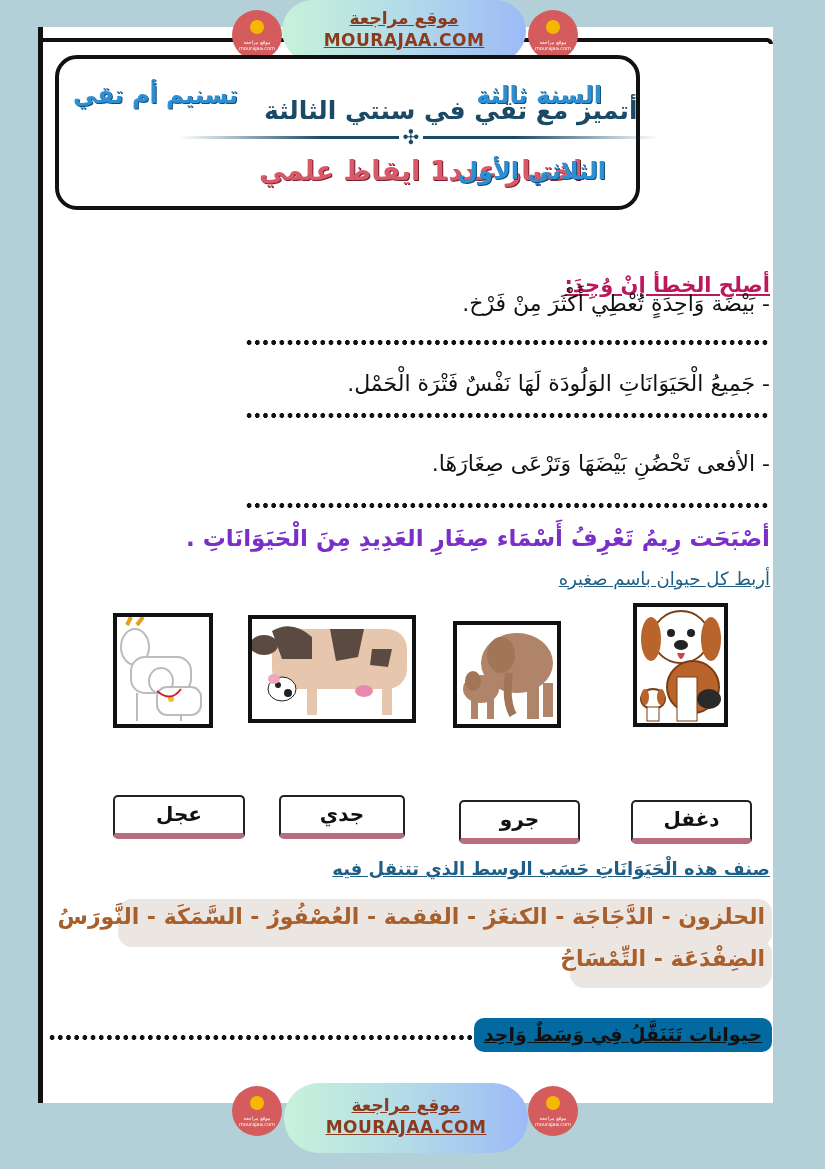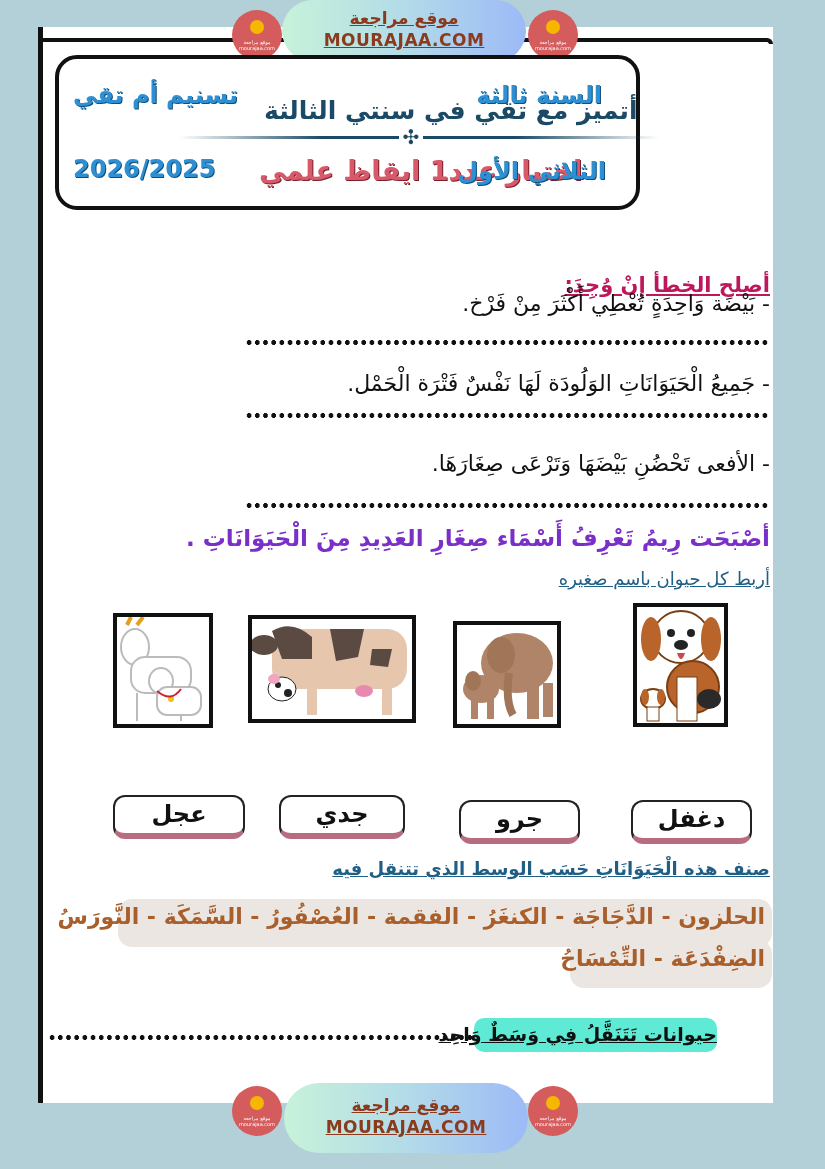--- a/index.html
+++ b/index.html
@@ -93,24 +93,24 @@
   }
   .link-title {
     position: absolute; right: 55px; top: 568px;
     color: #1f5f86; font-weight: normal; font-size: 18px; text-decoration: underline; white-space: nowrap; direction: rtl;
   }
   .animal-img {
     position: absolute; border: 4px solid #111; background: #fff; overflow: hidden;
   }
   .name-box {
     position: absolute; height: 44px;
-    border: 2px solid #222; border-radius: 12px;
+    border: 2px solid #222; border-radius: 5px;
     border-bottom: 6px solid #b86c80;
     background: #fff; text-align: center;
-    font-size: 24px; font-weight: bold; color: #111; line-height: 34px; direction: rtl;
+    font-size: 20px; font-weight: bold; color: #111; line-height: 34px; direction: rtl;
   }
   .classify-title {
     position: absolute; right: 55px; top: 858px;
     color: #1f5f86; font-weight: bold; font-size: 18px; text-decoration: underline; white-space: nowrap; direction: rtl;
   }
   .list-box1 {
     position: absolute; left: 118px; top: 899px; width: 654px; height: 48px;
     background: #ece6e2; border-radius: 14px;
   }
   .list-box2 {
@@ -119,22 +119,22 @@
   }
   .list-text {
     position: absolute; right: 60px; color: #a85f2c; font-weight: bold; font-size: 22px; white-space: nowrap; direction: rtl;
   }
   .bottom-row-dots {
     position: absolute; left: 48px; top: 1035px; width: 428px; height: 5px;
     background-image: radial-gradient(circle, #111 2.2px, transparent 2.6px);
     background-size: 8.2px 5px; background-repeat: repeat-x;
   }
   .bottom-label {
-    position: absolute; left: 474px; top: 1018px; width: 243px; height: 34px;
-    background: #5eead4; border-radius: 10px;
+    position: absolute; left: 474px; top: 1018px; width: 298px; height: 34px;
+    background: #0369a1; border-radius: 10px;
     color: #111; font-weight: bold; font-size: 19px; text-decoration: underline;
     text-align: center; line-height: 32px; white-space: nowrap; direction: rtl;
   }
 </style>
 </head>
 <body>
 
 <div class="page"></div>
 <div class="outer-top"></div>
 
@@ -150,21 +150,20 @@
   <div class="dot"></div>
   <div class="cap"><span>موقع مراجعة</span><br><span>mourajaa.com</span></div>
 </div>
 
 <div class="header-box">
   <div class="hdr-text hdr-blue" style="left:14px; top:22px;">تسنيم أم تقي</div>
   <div class="hdr-text hdr-dark" style="left:205px; top:37px;">أتميز مع تقي في سنتي الثالثة</div>
   <div class="hdr-text hdr-blue" style="right:34px; top:22px;">السنة ثالثة</div>
   <div class="divider"></div>
   <div class="divider-orn">✣</div>
-  <div class="hdr-text hdr-blue" style="left:14px; top:96px; direction:ltr;">2026/2025</div>
   <div class="hdr-text hdr-red" style="left:200px; top:96px;">اختبار عدد1 ايقاظ علمي</div>
   <div class="hdr-text hdr-blue" style="right:30px; top:98px;">الثلاثي الأول</div>
 </div>
 
 <div class="q-title" style="top:232px;">أصلح الخطأ إنْ وُجِدَ:</div>
 <div class="q-line" style="top:283px;">- بَيْضَة وَاحِدَةٍ تُعْطِي أَكْثَرَ مِنْ فَرْخ.</div>
 <div class="dots" style="top:340px;"></div>
 <div class="q-line" style="top:363px;">- جَمِيعُ الْحَيَوَانَاتِ الوَلُودَة لَهَا نَفْسٌ فَتْرَة الْحَمْل.</div>
 <div class="dots" style="top:413px;"></div>
 <div class="q-line" style="top:443px;">- الأفعى تَحْضُنِ بَيْضَهَا وَتَرْعَى صِغَارَهَا.</div>

